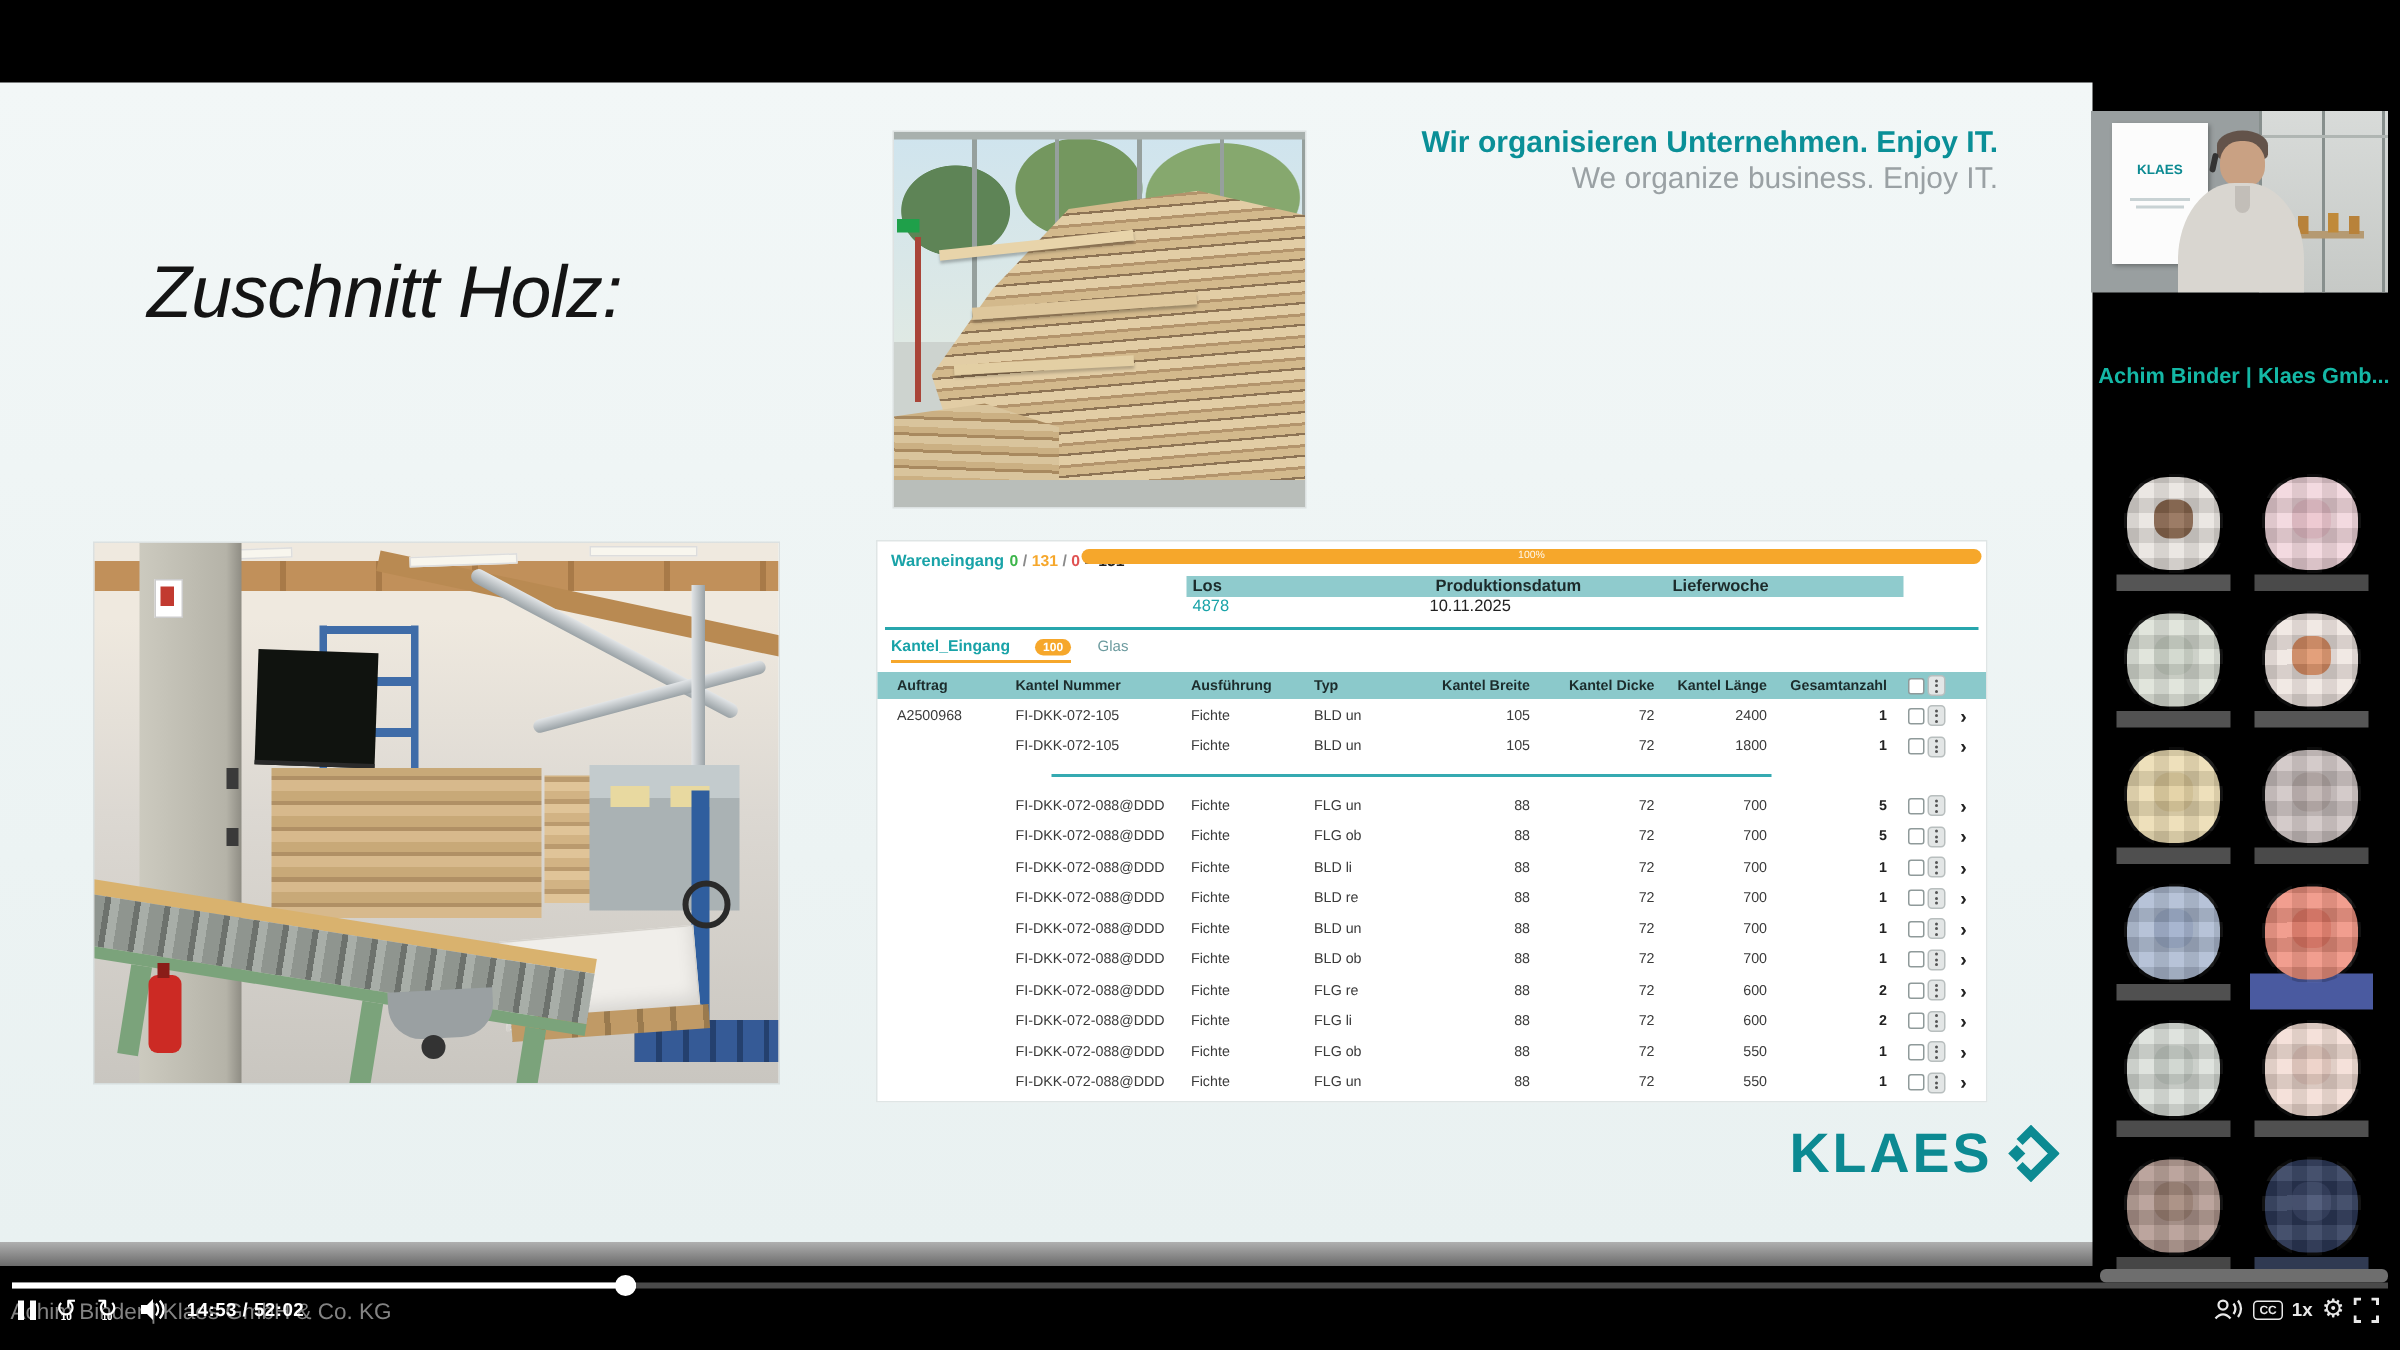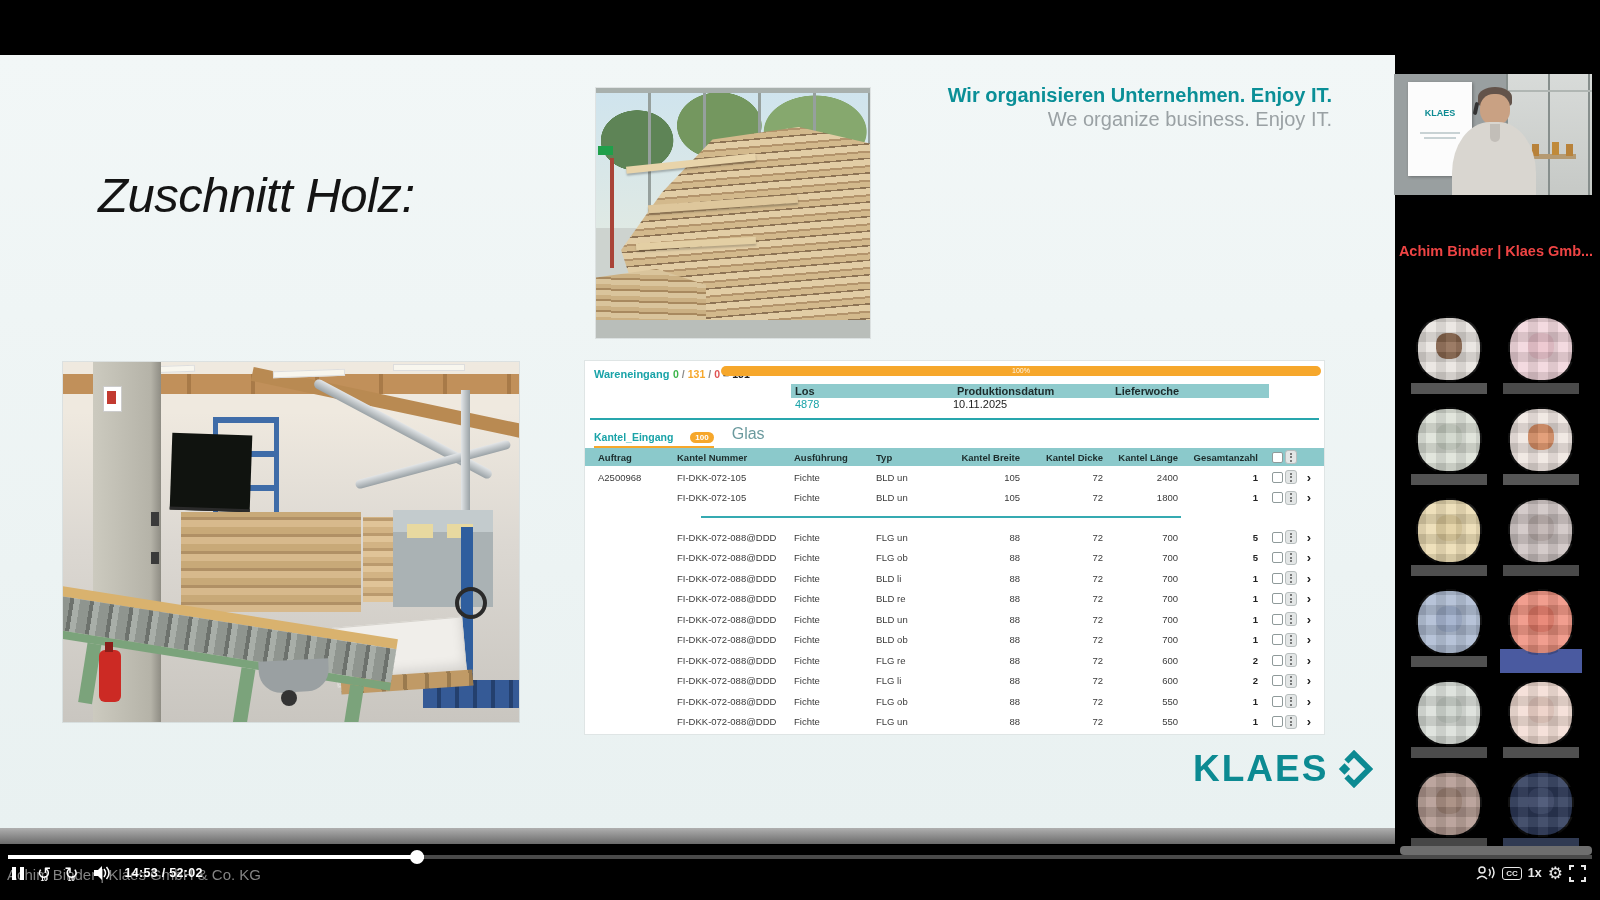--- a/index.html
+++ b/index.html
@@ -35,21 +35,21 @@
   .lot-band{position:absolute;left:206px;top:23px;width:478px;height:14px;background:#8fcbcd;
             display:flex;font-size:11px;font-weight:bold;color:#1c2b2b;line-height:14px;}
   .lot-band div{padding-left:4px;}
   .lot-v{position:absolute;top:37px;font-size:11px;}
   .teal-rule{position:absolute;left:5px;right:5px;top:57px;height:2px;background:#28a6ad;}
   .tabs{position:absolute;left:9px;top:64px;display:flex;gap:18px;align-items:flex-end;}
   .tab-active{display:flex;gap:17px;align-items:center;color:#19a3a8;font-weight:bold;
               font-size:10.5px;border-bottom:2px solid #f6a72b;padding-bottom:3px;}
   .tab-badge{background:#f6a72b;color:#fff;font-size:8px;font-weight:bold;border-radius:8px;
              padding:1px 5px;}
-  .tab-plain{color:#6b9a9e;font-size:16px;padding-bottom:5px;}
+  .tab-plain{color:#6b9a9e;font-size:10px;padding-bottom:5px;}
   .erp-grid-row{display:grid;
      grid-template-columns:13px 79px 117px 82px 69px 78px 83px 75px 80px 38px 20px;
      height:20.5px;align-items:center;font-size:9.5px;color:#3a3a3a;}
   .erp-hdr{position:absolute;left:0;right:0;top:87px;height:18px;background:#8bc9cb;
            font-weight:bold;color:#1c2c2c;}
   .erp-hdr.erp-grid-row{height:18px;}
   .erp-body{position:absolute;left:0;right:0;top:106px;}
   .num{text-align:right;padding-right:3px;}
   .anz{font-weight:bold;color:#222;}
   .rowctl{display:flex;gap:2px;align-items:center;justify-content:flex-end;padding-right:2px;}
@@ -59,21 +59,21 @@
   .kebab i{width:2px;height:2px;background:#555;border-radius:50%;}
   .chev{font-size:13px;font-weight:bold;color:#222;text-align:center;}
   .grp-div{position:relative;height:19px;}
   .grp-div i{position:absolute;left:116px;width:480px;top:8px;height:2px;background:#35aab1;}
 
   
   .webcam{position:absolute;left:1394px;top:74px;width:198px;height:121px;background:#999fa0;
           overflow:hidden;}
   .webcam *{position:absolute;}
   .presenter-name{position:absolute;left:1396px;top:243px;width:200px;text-align:center;
-                  font-size:14.5px;font-weight:600;color:#ef4444;white-space:nowrap;
+                  font-size:14.5px;font-weight:600;color:#14b8a6;white-space:nowrap;
                   overflow:hidden;}
   .participants{position:absolute;left:1395px;top:316px;width:205px;display:grid;
                 grid-template-columns:92px 92px;grid-auto-rows:91px;padding-left:23px;}
   .ava{position:relative;width:62px;height:80px;}
   .ava-c{position:absolute;left:0;top:2px;width:62px;height:62px;border-radius:44%;
          background:var(--m);}
   .ava-c::before{content:"";position:absolute;left:18px;top:15px;width:26px;height:26px;
          border-radius:40%;background:var(--a);}
   .ava-c::after{content:"";position:absolute;inset:-2px;border-radius:44%;
      background:repeating-linear-gradient(0deg,rgba(0,0,0,.10) 0 10px,rgba(255,255,255,.07) 10px 20px),

